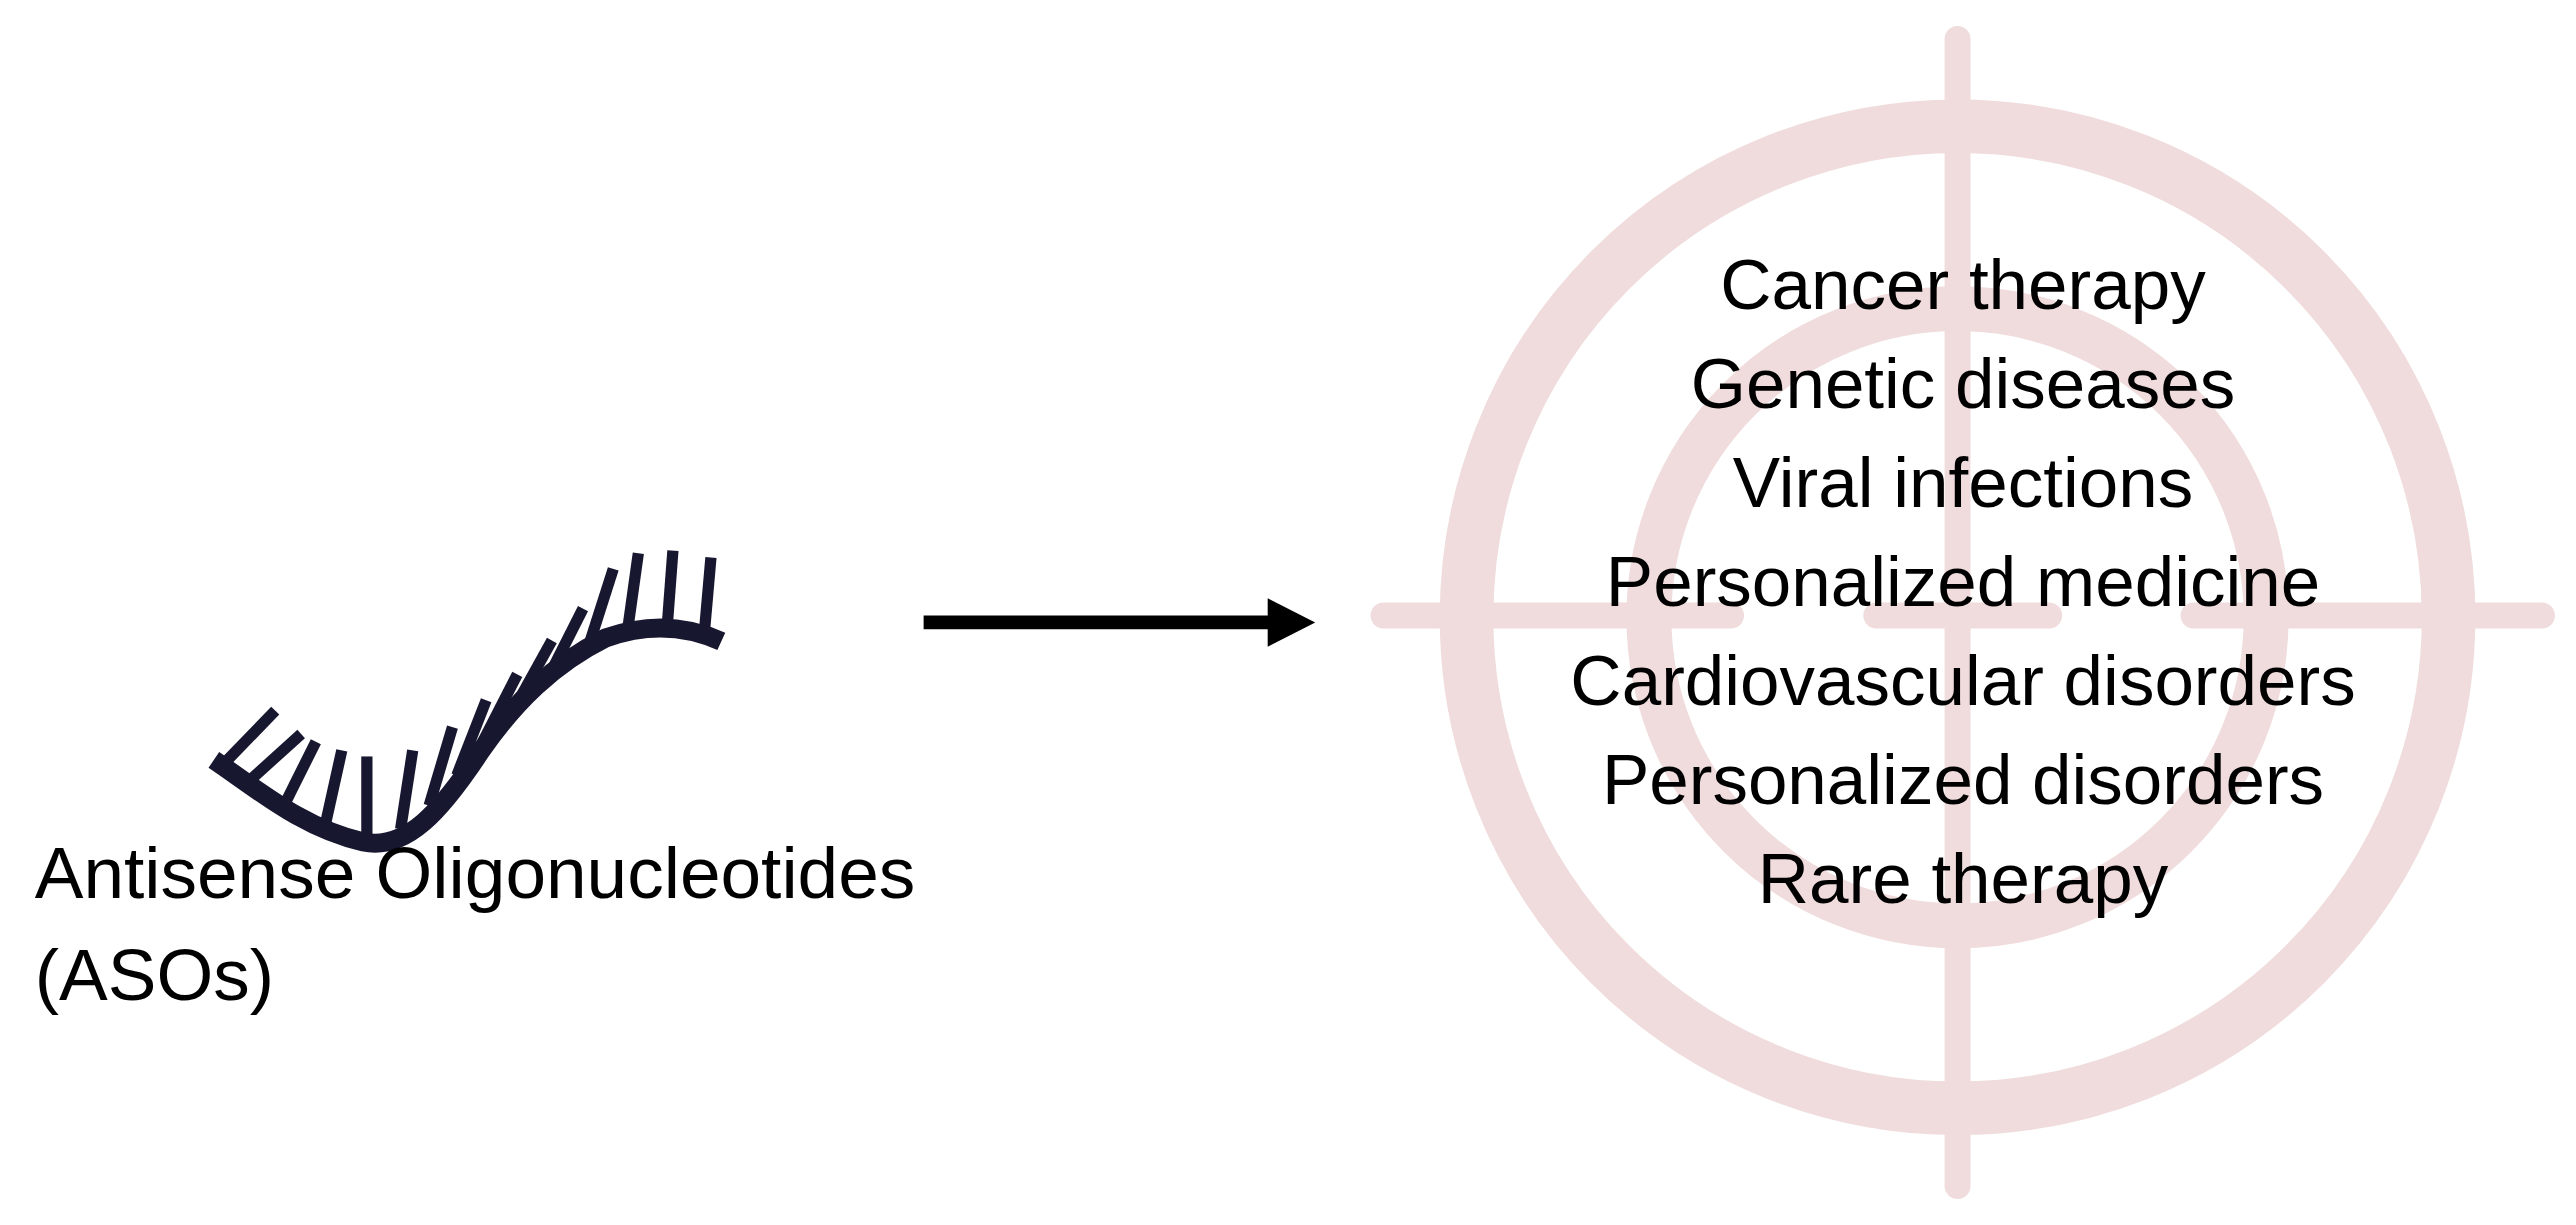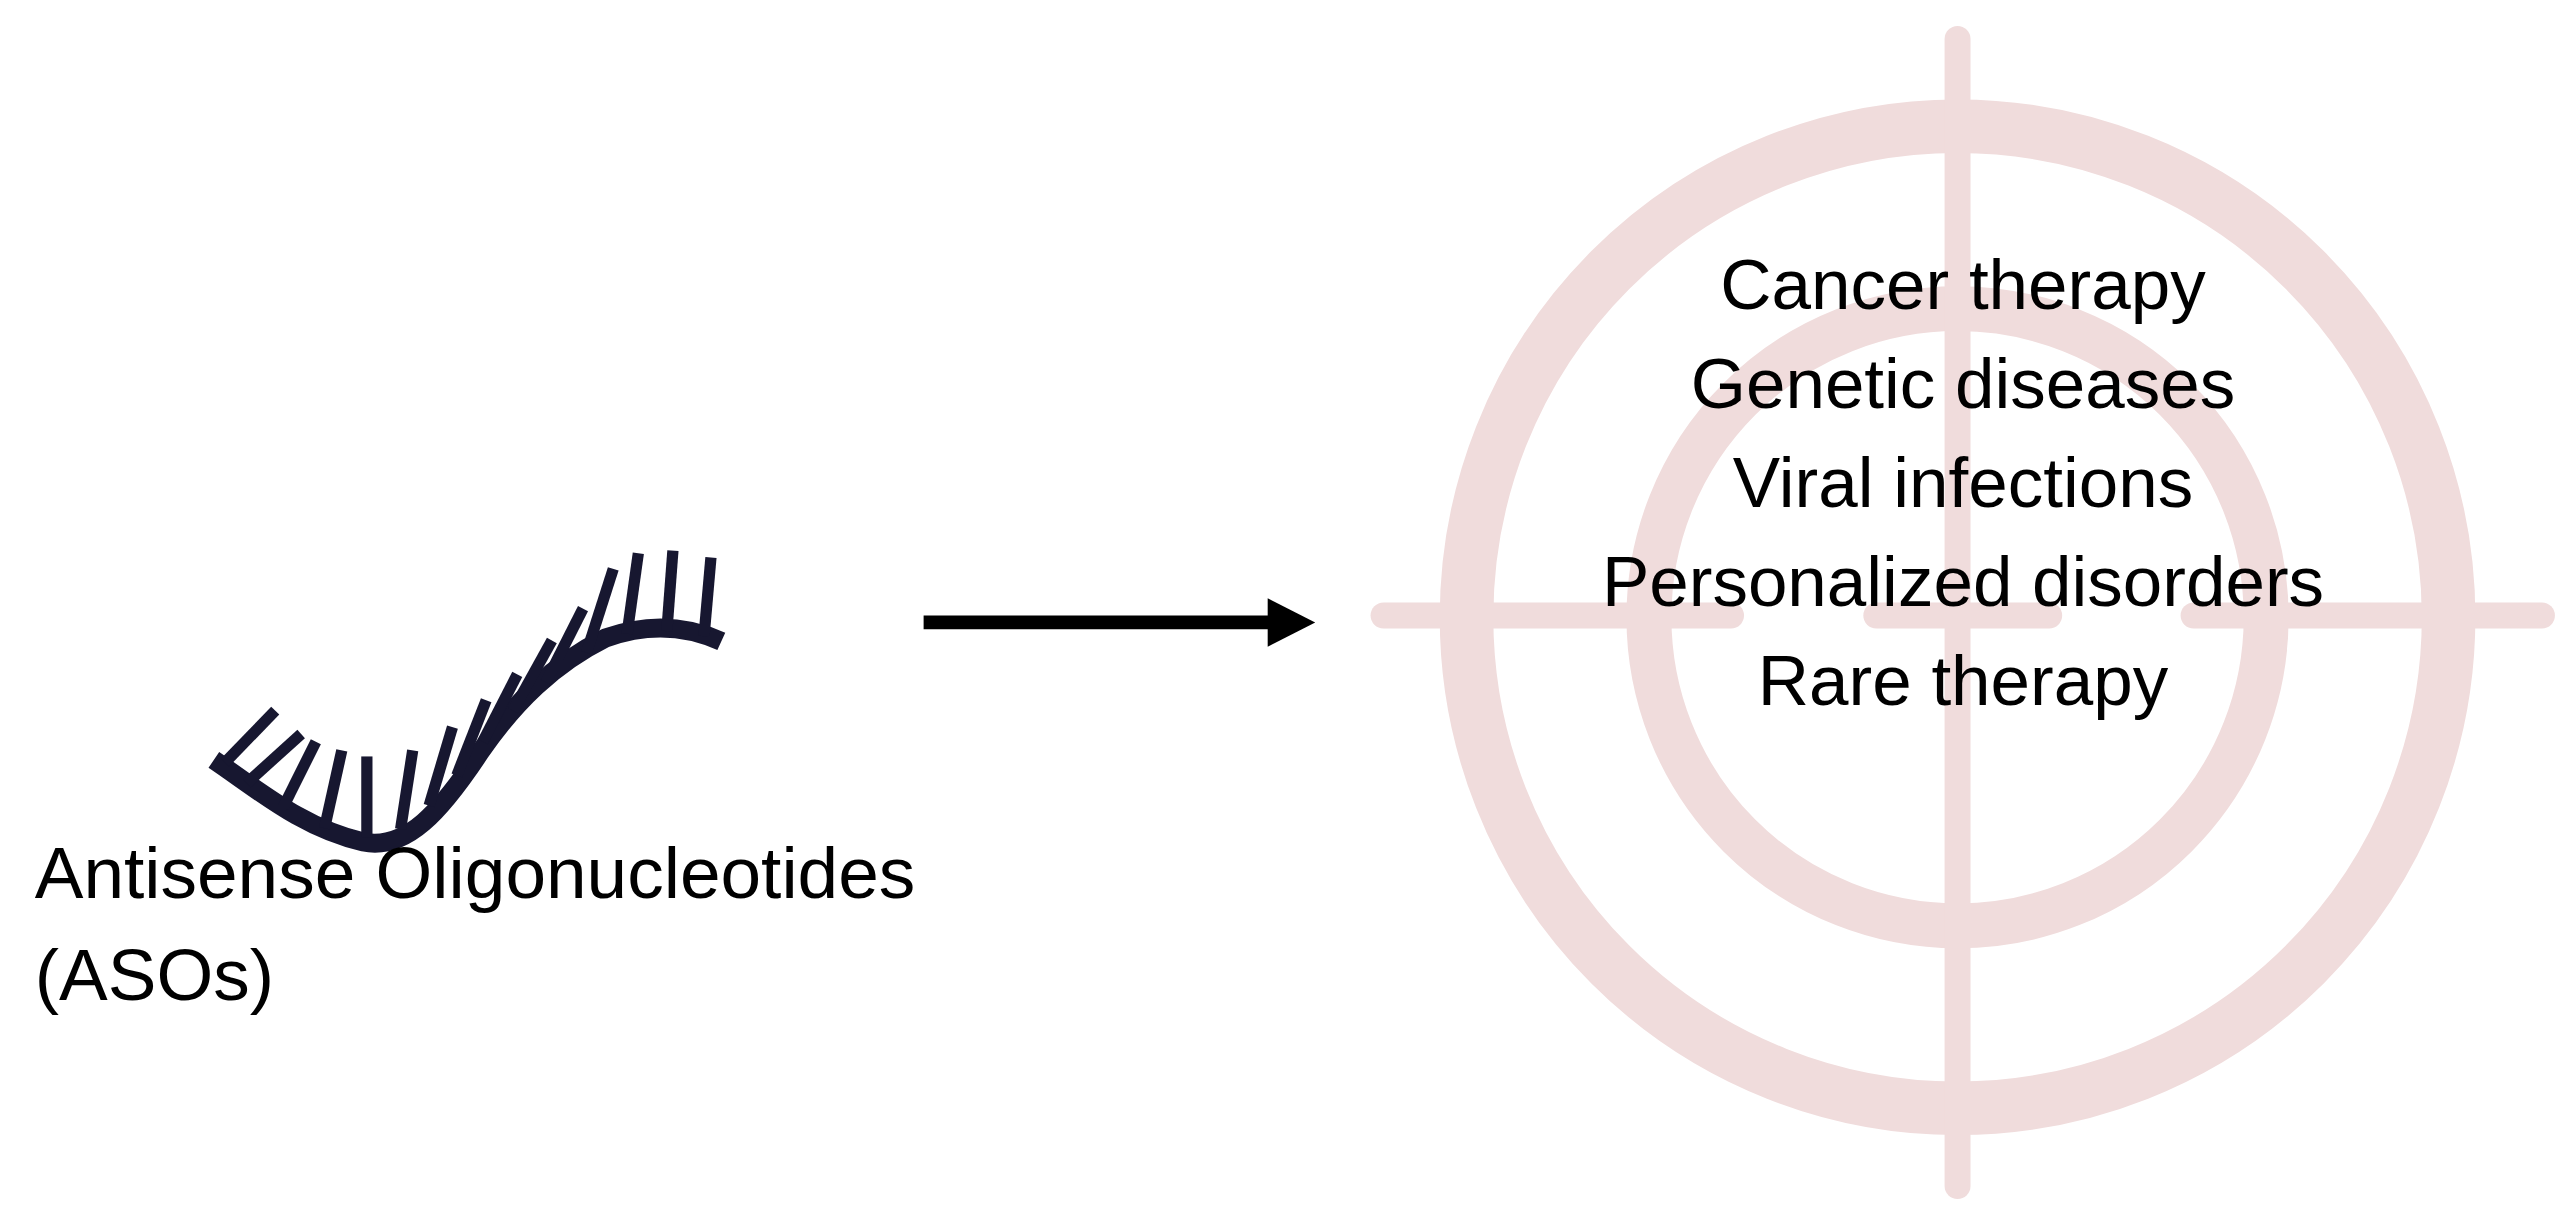--- a/index.html
+++ b/index.html
@@ -121,20 +121,22 @@
     <g>
       <line class="arrow-line" x1="1068" y1="720" x2="1468" y2="720"></line>
       <polygon class="arrow-head" points="1466,692 1466,748 1521,720"></polygon>
     </g>
   </svg>
 
   <div class="apps">
     <div>Cancer therapy</div>
     <div>Genetic diseases</div>
     <div>Viral infections</div>
+    <div>Personalized medicine</div>
+    <div>Cardiovascular disorders</div>
     <div>Personalized disorders</div>
     <div>Rare therapy</div>
   </div>
 
   <div class="aso-label">
     <div>Antisense Oligonucleotides</div>
     <div>(ASOs)</div>
   </div>
 
 </div>

